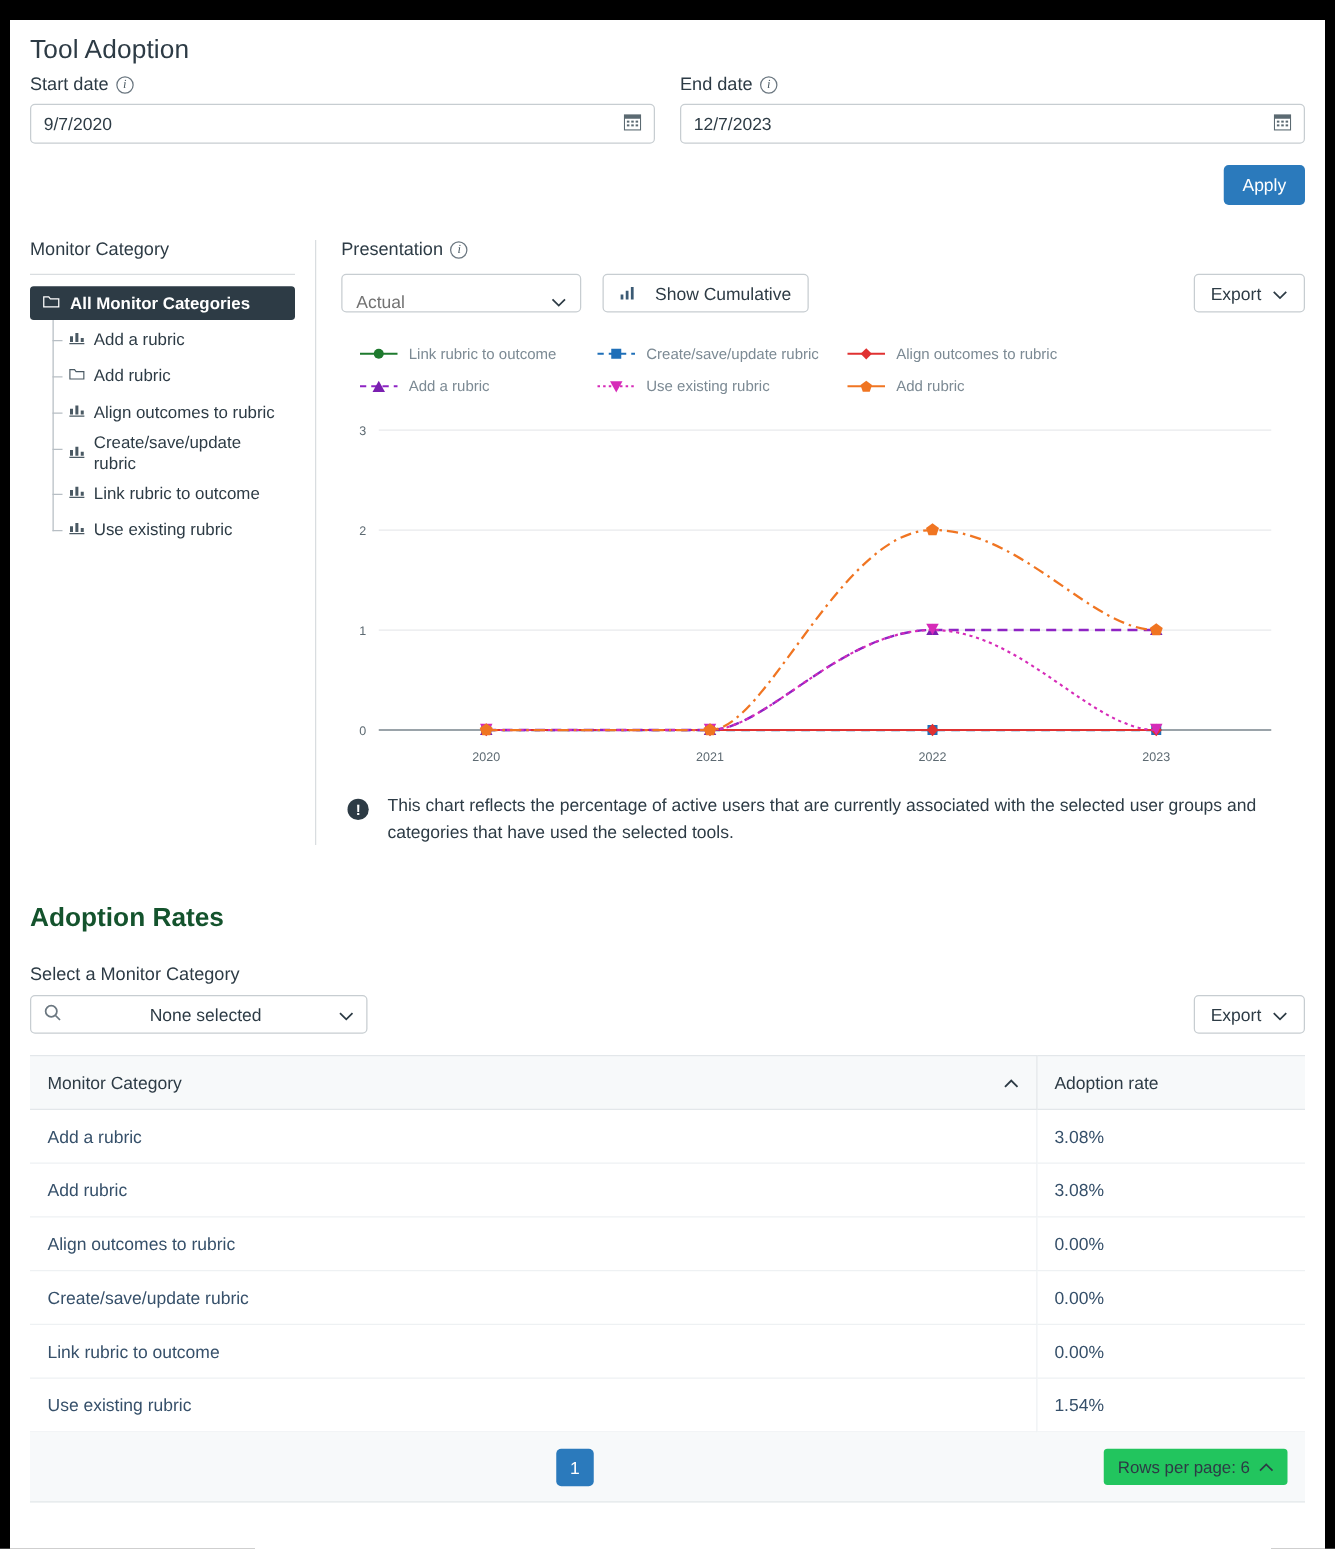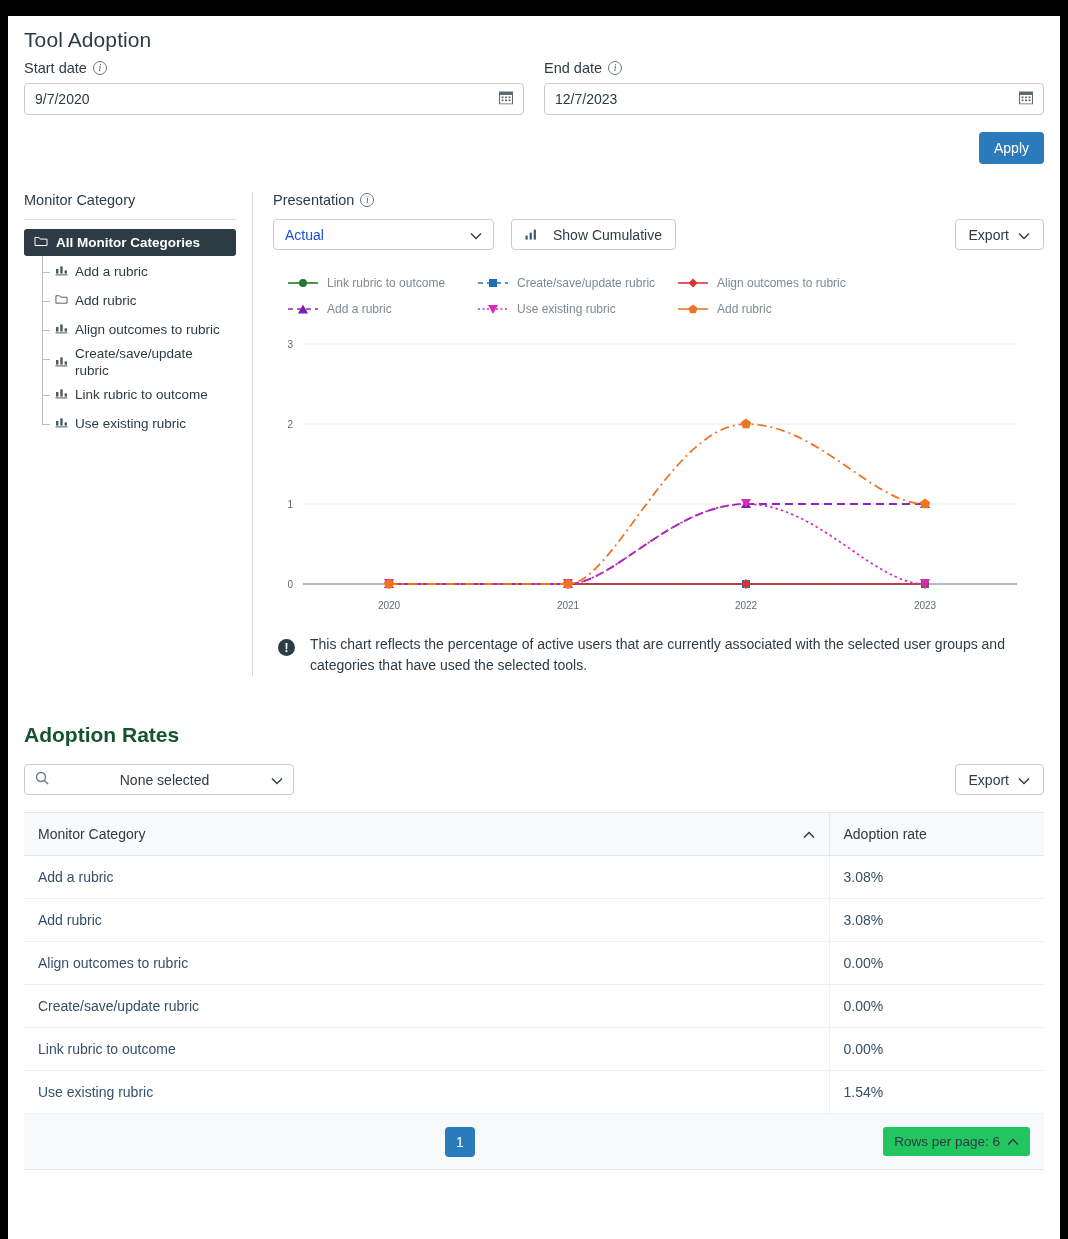--- a/index.html
+++ b/index.html
@@ -108,26 +108,26 @@
   }
   .tree-item.two-line { min-height: 36px; }
   .tree-item .lbl { max-width: 150px; }
 
   .vdivider { width: 1px; background: #d9dde0; align-self: stretch; }
 
   .chartcol { flex: 1; padding-left: 20px; }
   .pres-label { font-size: 14.5px; color: #2d3b45; display:flex; align-items:center; gap:6px; }
   .controls { display: flex; align-items: center; margin-top: 11px; }
   .select-box {
-    width: 221px; height: 31px;
+    width: 192px; height: 31px;
     border: 1px solid #c7cdd1; border-radius: 4px;
     background: #fff;
-    display: flex; align-items: center; justify-content: space-between;
+    display: flex; align-items: flex-end; justify-content: space-between;
     padding: 0 11px;
-    font-size: 14px; color: #1d4ed8;
+    font-size: 14px; color: #737373;
     cursor: pointer;
   }
   .pill-btn {
     height: 31px;
     border: 1px solid #c7cdd1; border-radius: 4px;
     background: #fff;
     display: inline-flex; align-items: center; gap: 15px;
     padding: 0 13px;
     font-size: 14px; color: #2d3b45;
     margin-left: 17px;
@@ -563,20 +563,21 @@
 
       <div class="footnote">
         <span class="foot-icon">!</span>
         <span>This chart reflects the percentage of active users that are currently associated with the selected user groups and categories that have used the selected tools.</span>
       </div>
     </div>
   </div>
 
   <h2 class="section-title">Adoption Rates</h2>
 
+  <div class="sub-label">Select a Monitor Category</div>
 
   <div class="ar-row">
     <div class="search-select">
       <span>
         <svg width="14" height="14" viewBox="0 0 14 14">
               <circle cx="6" cy="6" r="4.5" fill="none" stroke="#6b7780" stroke-width="1.4"></circle>
               <line x1="9.4" y1="9.4" x2="13" y2="13" stroke="#6b7780" stroke-width="1.4"></line>
             </svg>
       </span>
       <span class="sv">None selected</span>

